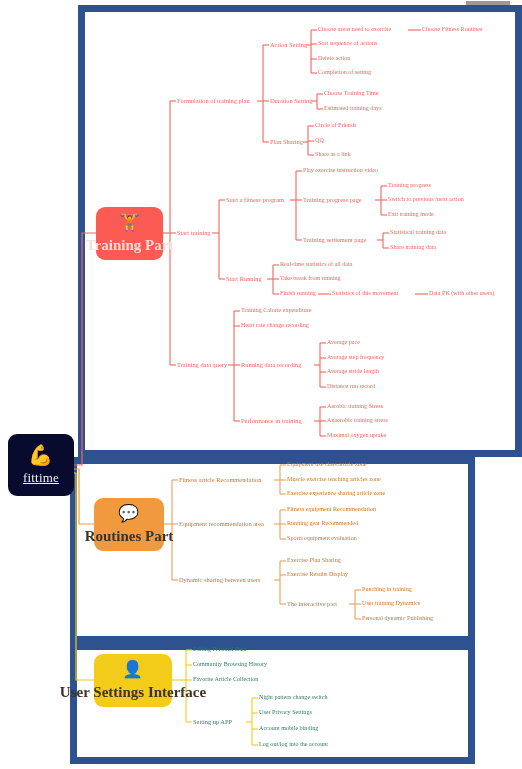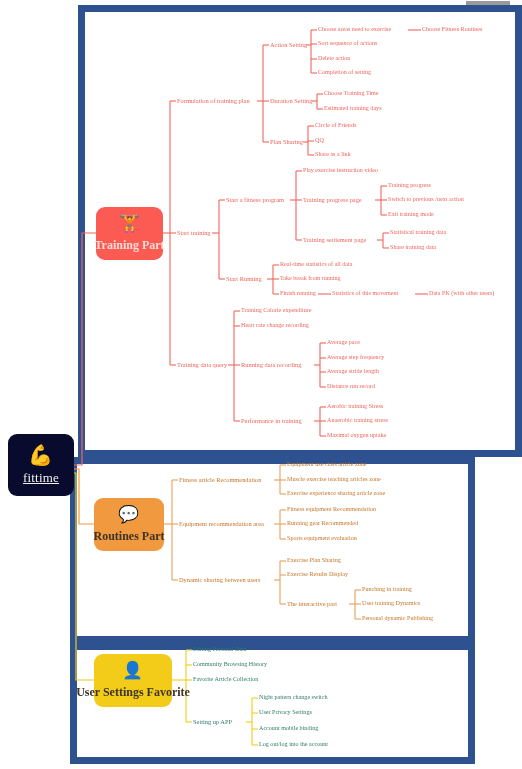--- a/index.html
+++ b/index.html
@@ -14,21 +14,21 @@
 
   #root-node{position:absolute;left:8px;top:434px;width:66px;height:62px;
     background:#090b2e;border-radius:9px;display:flex;flex-direction:column;
     align-items:center;justify-content:center;color:#f2f2ef;z-index:6;}
   #root-node .emoji{font-size:20px;line-height:20px;}
   #root-node .rlabel{font-size:13px;margin-top:5px;letter-spacing:.2px;text-decoration:underline;}
 
   .mainnode{position:absolute;border-radius:9px;display:flex;flex-direction:column;
     align-items:center;justify-content:center;z-index:6;box-sizing:border-box;}
   .mainnode .emoji{font-size:17px;line-height:18px;}
-  .mainnode .mlabel{font-size:12px;margin-top:5px;font-weight:bold;color:#3d3326;white-space:nowrap;}
+  .mainnode .mlabel{font-size:15px;margin-top:5px;font-weight:bold;color:#3d3326;white-space:nowrap;}
   #node-training{left:96px;top:207px;width:67px;height:53px;background:#fb5b52;}
   #node-training .mlabel{color:#f6ded9;}
   #node-community{left:94px;top:498px;width:70px;height:53px;background:#f0993e;}
   #node-settings{left:94px;top:654px;width:78px;height:53px;background:#f2cc19;}
 
   .lbl{position:absolute;white-space:nowrap;font-size:6.1px;line-height:7px;}
   .lbl.red{color:#f2655c;}
   .lbl.org{color:#c7762a;}
   .lbl.ylw{color:#2f7a6a;}
   .lbl.l2{font-size:6.4px;}
@@ -201,21 +201,21 @@
   <div class="mainnode" id="node-training">
     <span class="emoji">🏋</span>
     <span class="mlabel">Training Part</span>
   </div>
   <div class="mainnode" id="node-community">
     <span class="emoji">💬</span>
     <span class="mlabel">Routines Part</span>
   </div>
   <div class="mainnode" id="node-settings">
     <span class="emoji">👤</span>
-    <span class="mlabel">User Settings Favorite</span>
+    <span class="mlabel">User Settings Interface</span>
   </div>
 
   <div class="lbl red l2" style="left:177px;top:97px;">Formulation of training plan</div>
   <div class="lbl red l2" style="left:270px;top:41px;">Action Setting</div>
   <div class="lbl red" style="left:318px;top:26px;">Choose areas need to exercise</div>
   <div class="lbl red" style="left:422px;top:26px;">Choose Fitness Routines</div>
   <div class="lbl red" style="left:318px;top:40px;">Sort sequence of actions</div>
   <div class="lbl red" style="left:318px;top:55px;">Delete action</div>
   <div class="lbl red" style="left:318px;top:69px;">Completion of setting</div>
 

